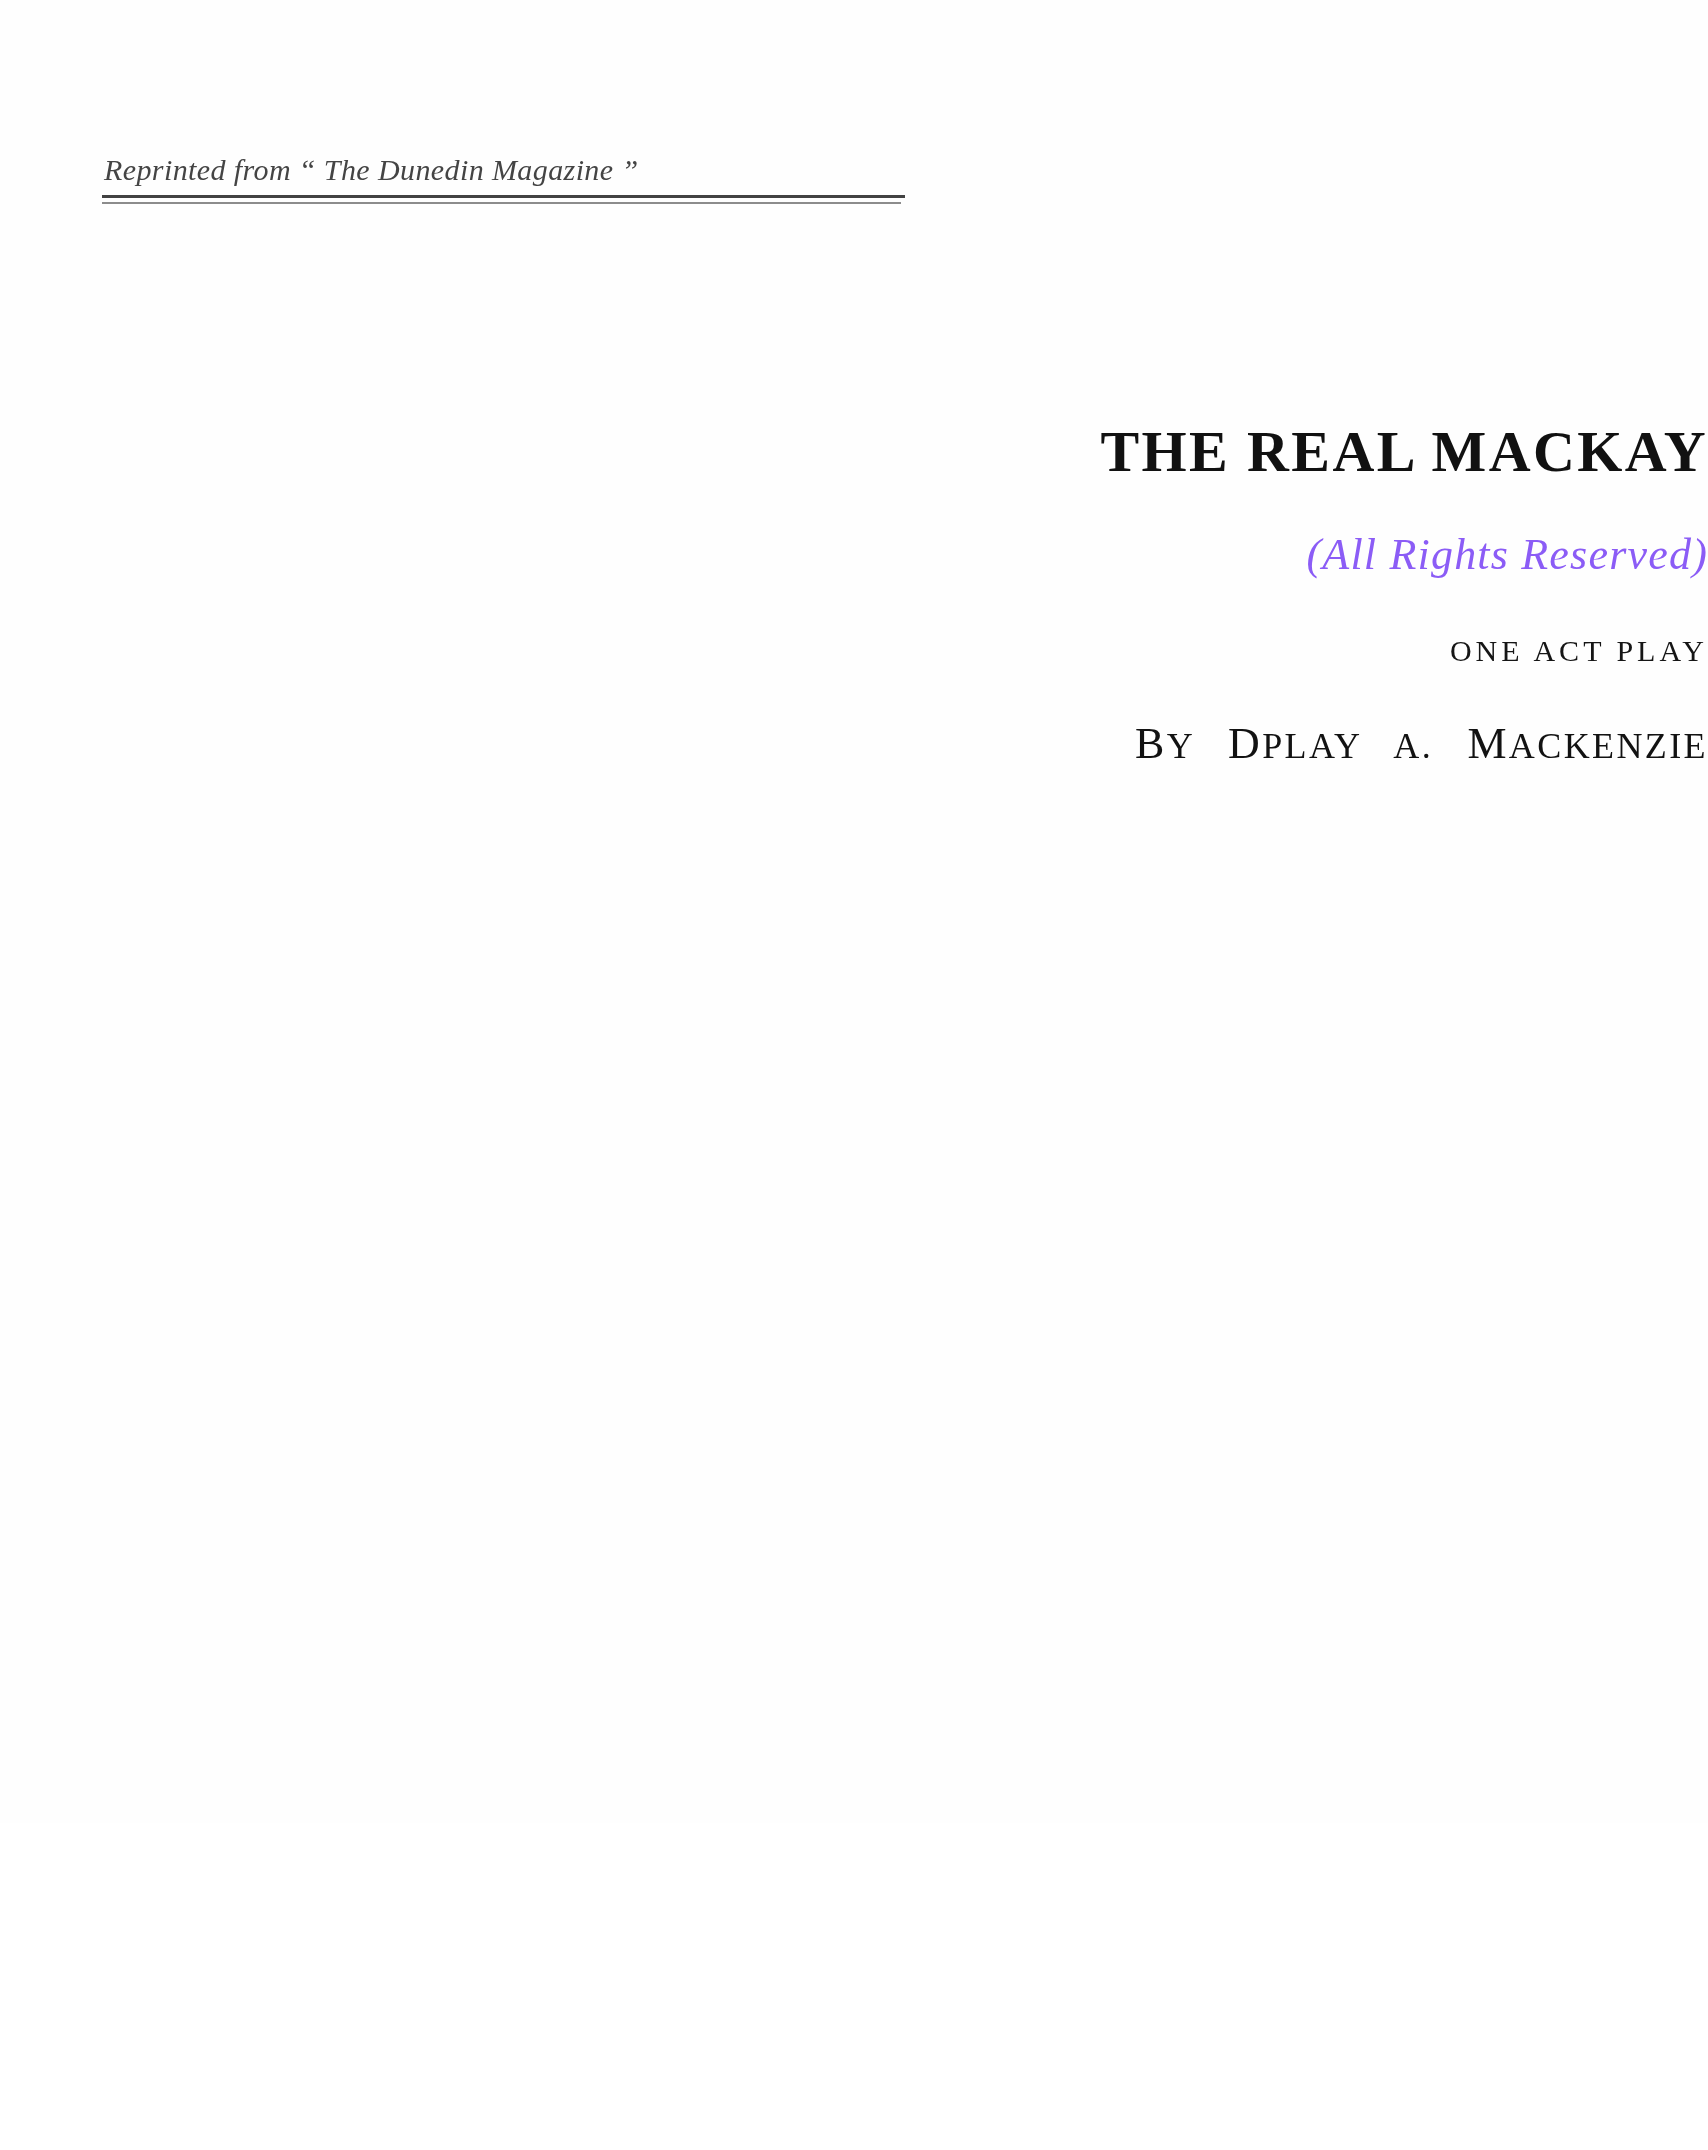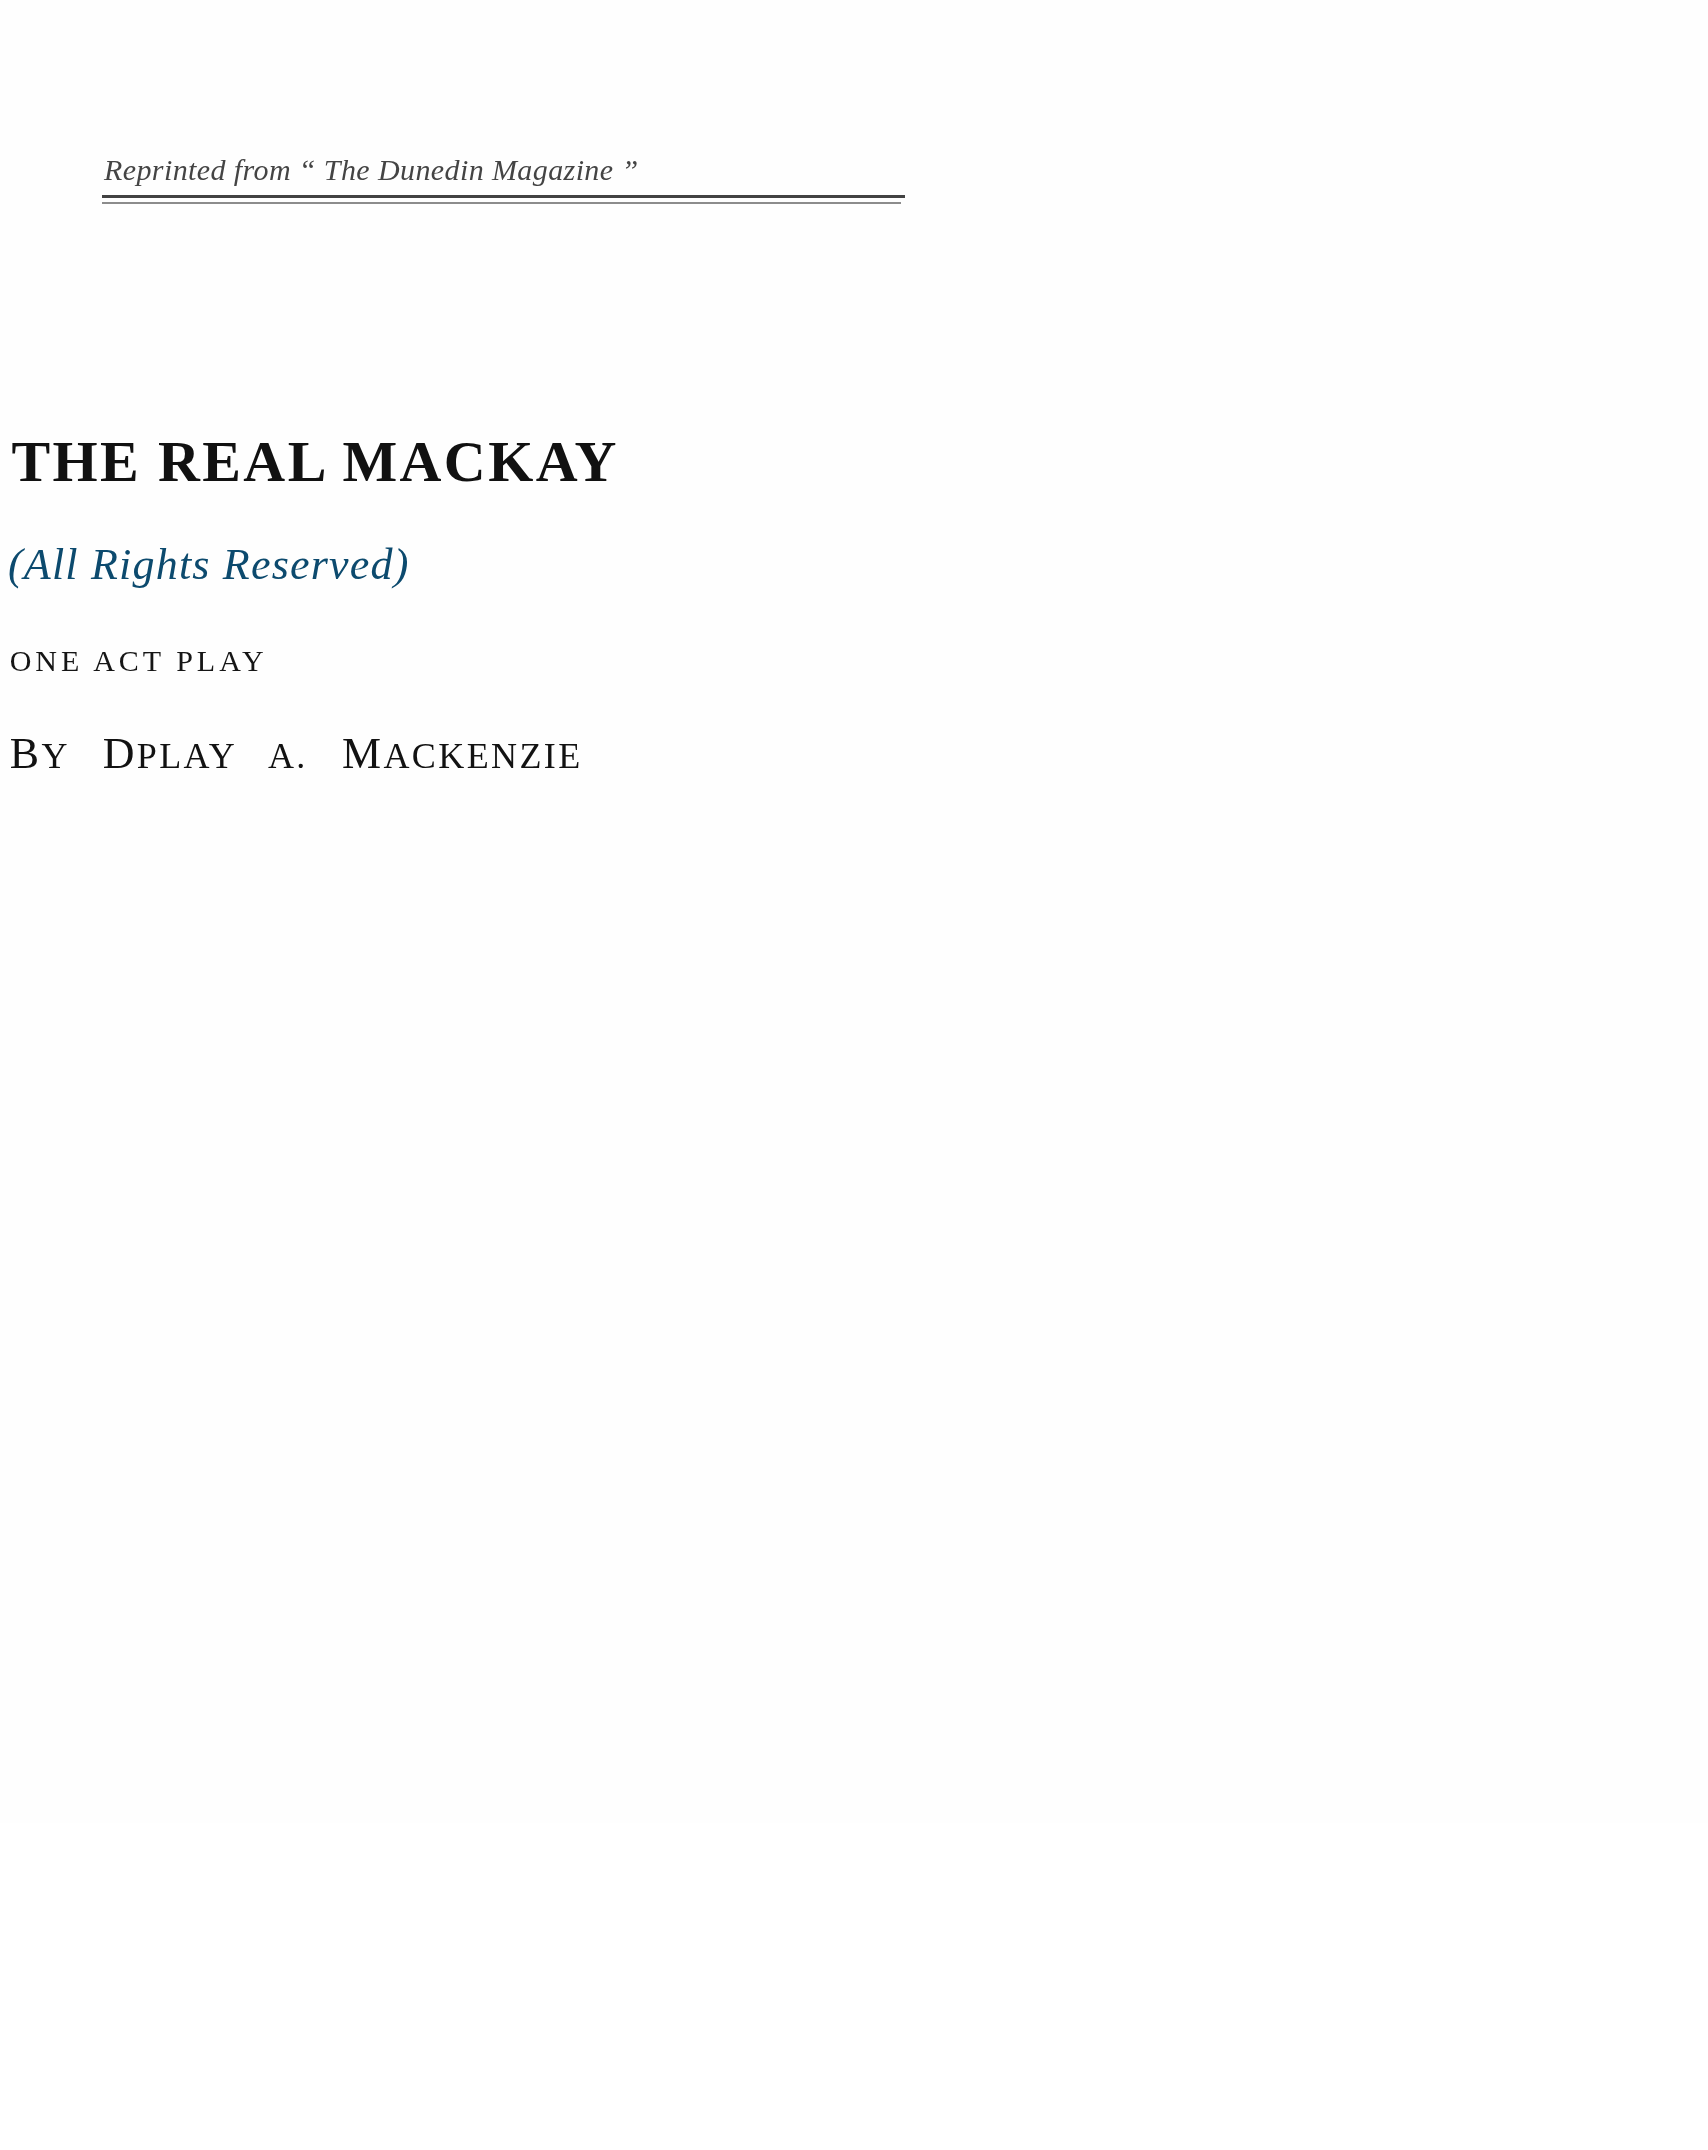--- a/index.html
+++ b/index.html
@@ -52,41 +52,41 @@
     top: 202px;
     height: 1.6px;
     width: 799px;
     opacity: 0.55;
   }
 
   
   .title-block {
     position: absolute;
     left: 0;
-    top: 430px;
+    top: 420px;
     width: 1708px;
-    text-align: left;
+    text-align: right;
   }
 
   .doc-title {
     font-family: "Liberation Serif", serif;
     font-weight: bold;
     font-size: 58px;
     letter-spacing: 2.4px;
     color: #111111;
     margin: 0 0 0 11.4px;
     line-height: 1.1;
   }
 
   .rights-line {
     font-family: "Liberation Serif", serif;
     font-style: italic;
     font-size: 44px;
     letter-spacing: 1.2px;
-    color: #0c4a6e;
+    color: #8b5cf6;
     margin-top: 45px;
     margin-left: 8px;
   }
 
   .play-type {
     font-family: Liberation Serif, serif;
     font-size: 30px;
     letter-spacing: 4px;
     color: #151515;
     margin-top: 54px;

